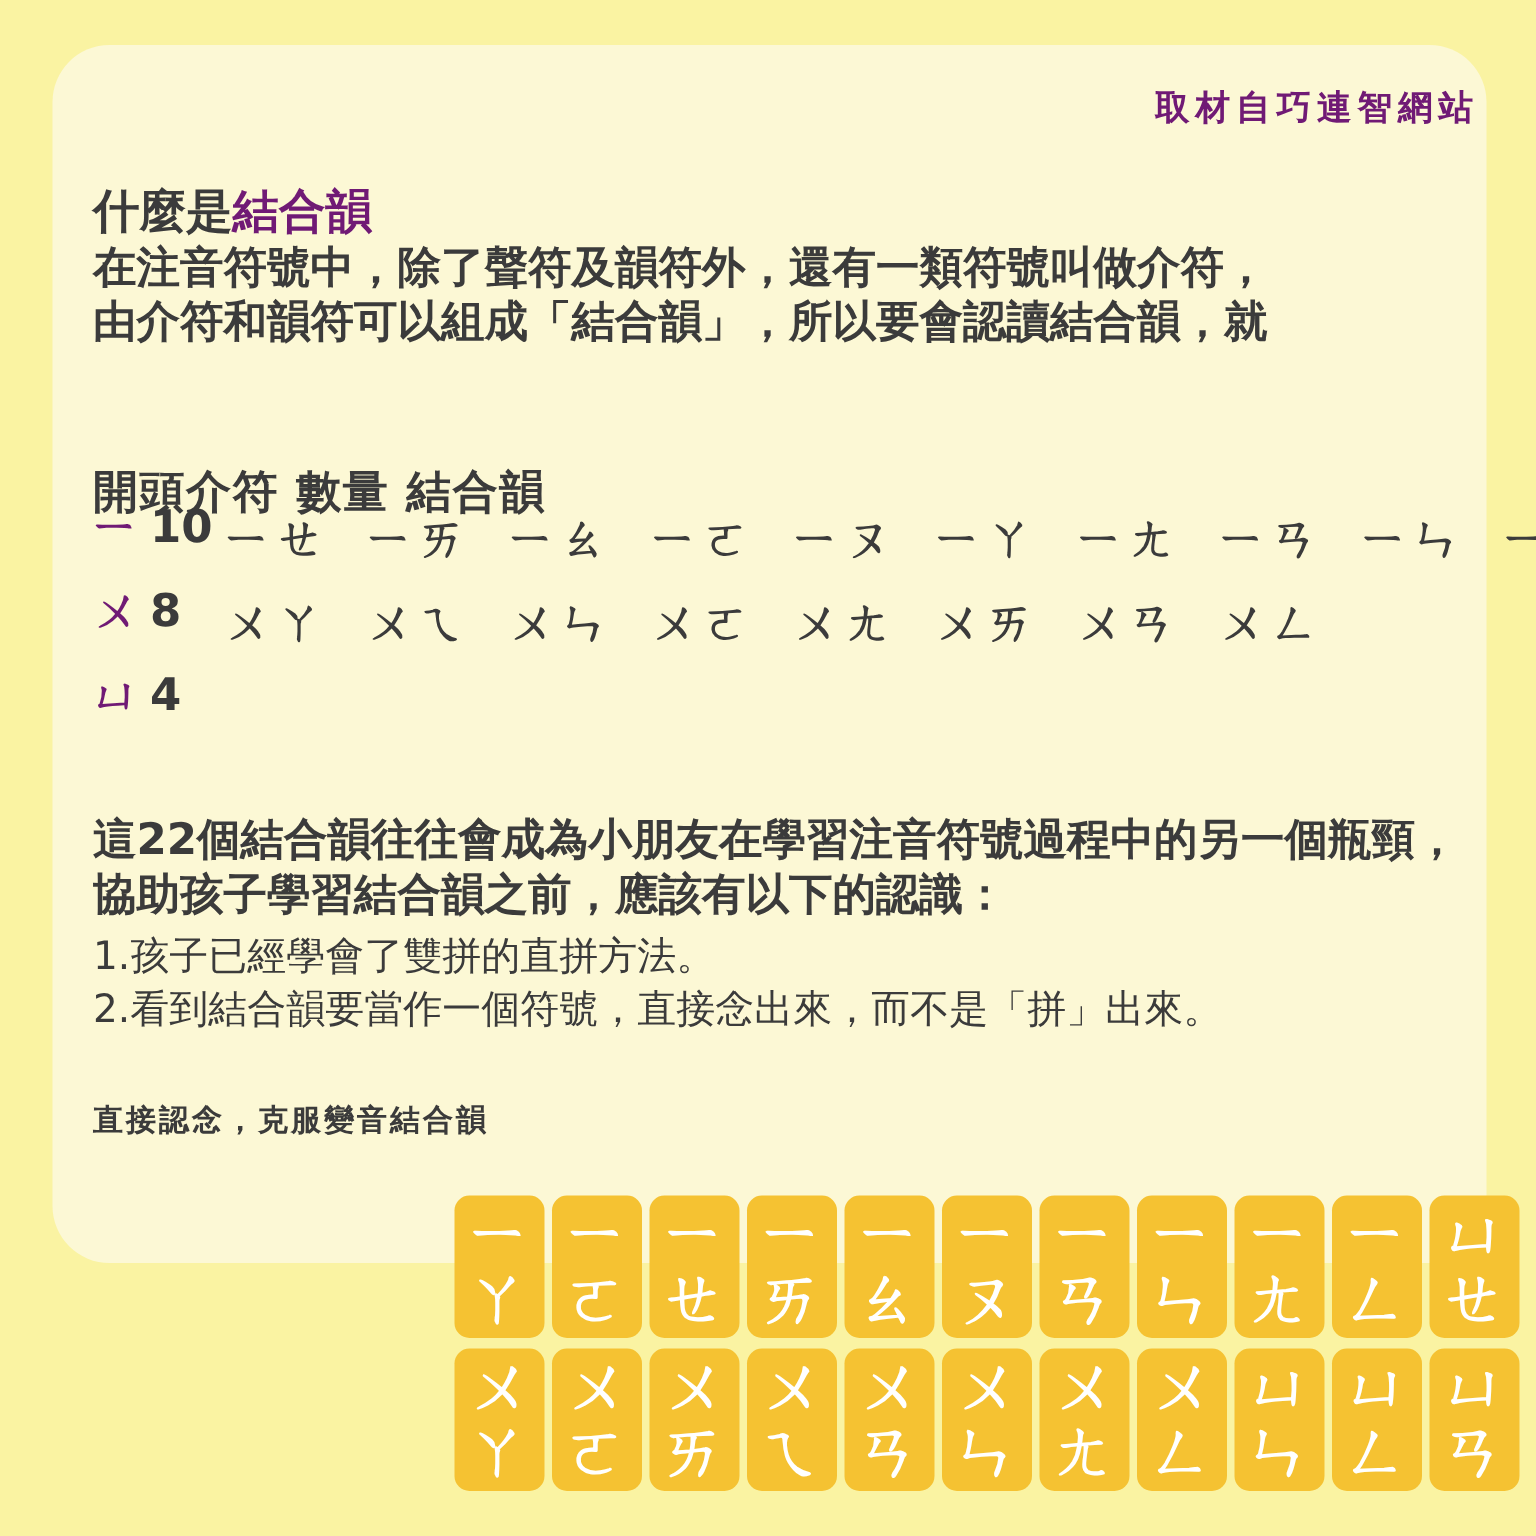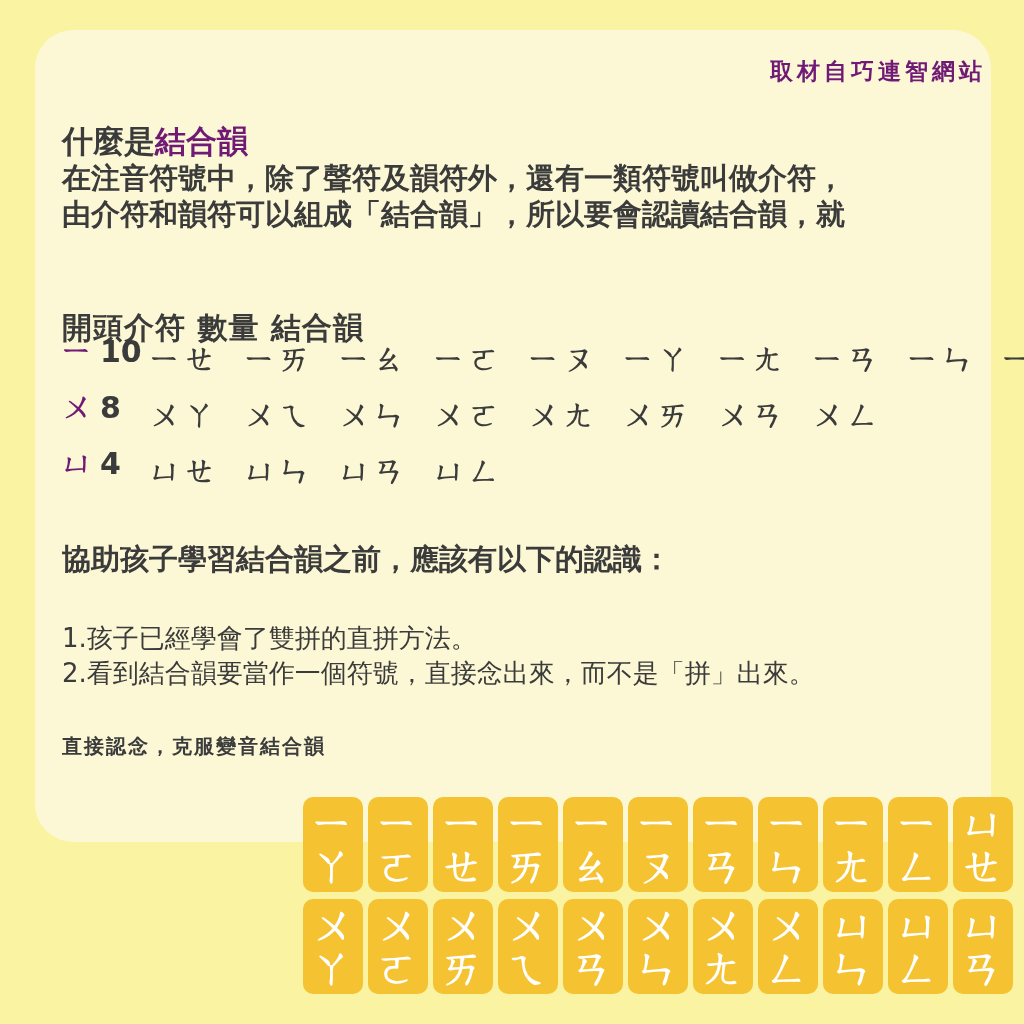--- a/index.html
+++ b/index.html
@@ -111,29 +111,24 @@
     <span class="combo">ㄨㄤ</span>
     <span class="combo">ㄨㄞ</span>
     <span class="combo">ㄨㄢ</span>
     <span class="combo">ㄨㄥ</span>
   </span>
 </div>
 
 <div class="trow row-yu">
   <span class="initial red">ㄩ</span>
   <span class="count">4</span>
-  <span class="combos">
-    <span class="combo">ㄩㄝ</span>
-    <span class="combo">ㄩㄣ</span>
-    <span class="combo">ㄩㄢ</span>
-    <span class="combo">ㄩㄥ</span>
-  </span>
 </div>
 
 <div class="para">
+  <div>這22個結合韻往往會成為小朋友在學習注音符號過程中的另一個瓶頸，</div>
   <div>協助孩子學習結合韻之前，應該有以下的認識：</div>
 </div>
 
 <div class="numlist">
   <div>1.孩子已經學會了雙拼的直拼方法。</div>
   <div>2.看到結合韻要當作一個符號，直接念出來，而不是「拼」出來。</div>
 </div>
 
 <div class="footer-line">直接認念，克服變音結合韻</div>
 

